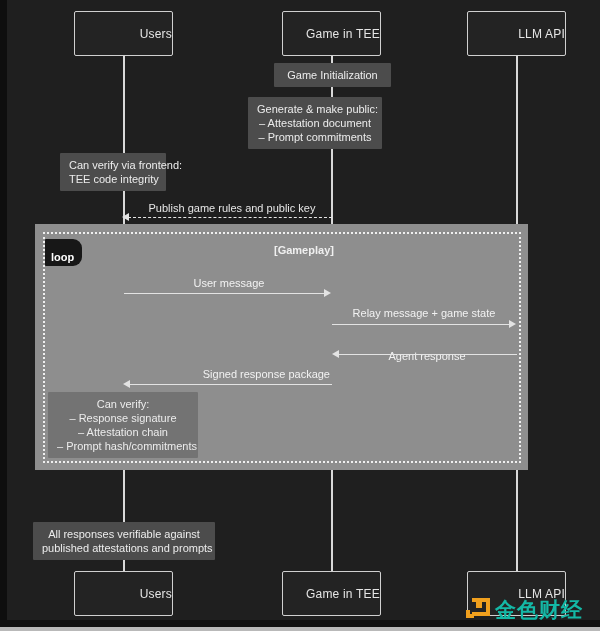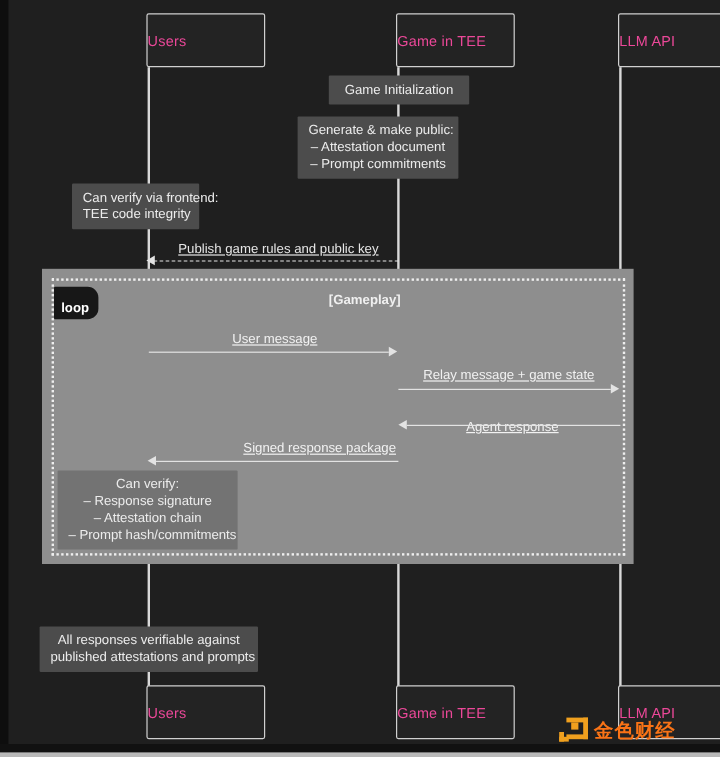--- a/index.html
+++ b/index.html
@@ -39,27 +39,26 @@
 
   
   .actor-box {
     position: absolute;
     box-sizing: border-box;
     width: 99px;
     height: 45px;
     border: 1px solid #d0d0d0;
     border-radius: 2px;
     background: #232323;
-    color: #ec4899;
+    color: #e5e5e5;
     font-size: 12px;
     display: flex;
     align-items: center;
-    justify-content: flex-start;
+    justify-content: flex-end;
     letter-spacing: .2px;
-    margin-left: 48px;
   }
   .lifeline {
     position: absolute;
     width: 2px;
     background: #d9d9d9;
   }
 
   
   .note {
     position: absolute;
@@ -102,21 +101,20 @@
     font-weight: bold;
   }
 
   
   .msg-label {
     position: absolute;
     font-size: 11px;
     color: #e6e6e6;
     white-space: nowrap;
     text-align: center;
-    text-decoration: underline;
   }
   .msg-label.dark { color: #f2f2f2; }
   .msg-line {
     position: absolute;
     height: 0;
     border-top: 1px solid #e3e3e3;
   }
   .msg-line.dashed {
     border-top: 1px dashed #e6e6e6;
   }
@@ -157,22 +155,22 @@
   }
   .wm-mark .tick {
     position: absolute;
     left: 0; top: 12px;
     width: 8px; height: 8px;
     border-left: 4px solid #f0a01e;
     border-bottom: 4px solid #f0a01e;
     box-sizing: border-box;
   }
   .wm-text {
-    color: #f97316;
-    font-size: 16px;
+    color: #14b8a6;
+    font-size: 21px;
     font-weight: bold;
     letter-spacing: 1px;
     line-height: 22px;
   }
 </style>
 </head>
 <body>
 
 <div id="canvas">
 

